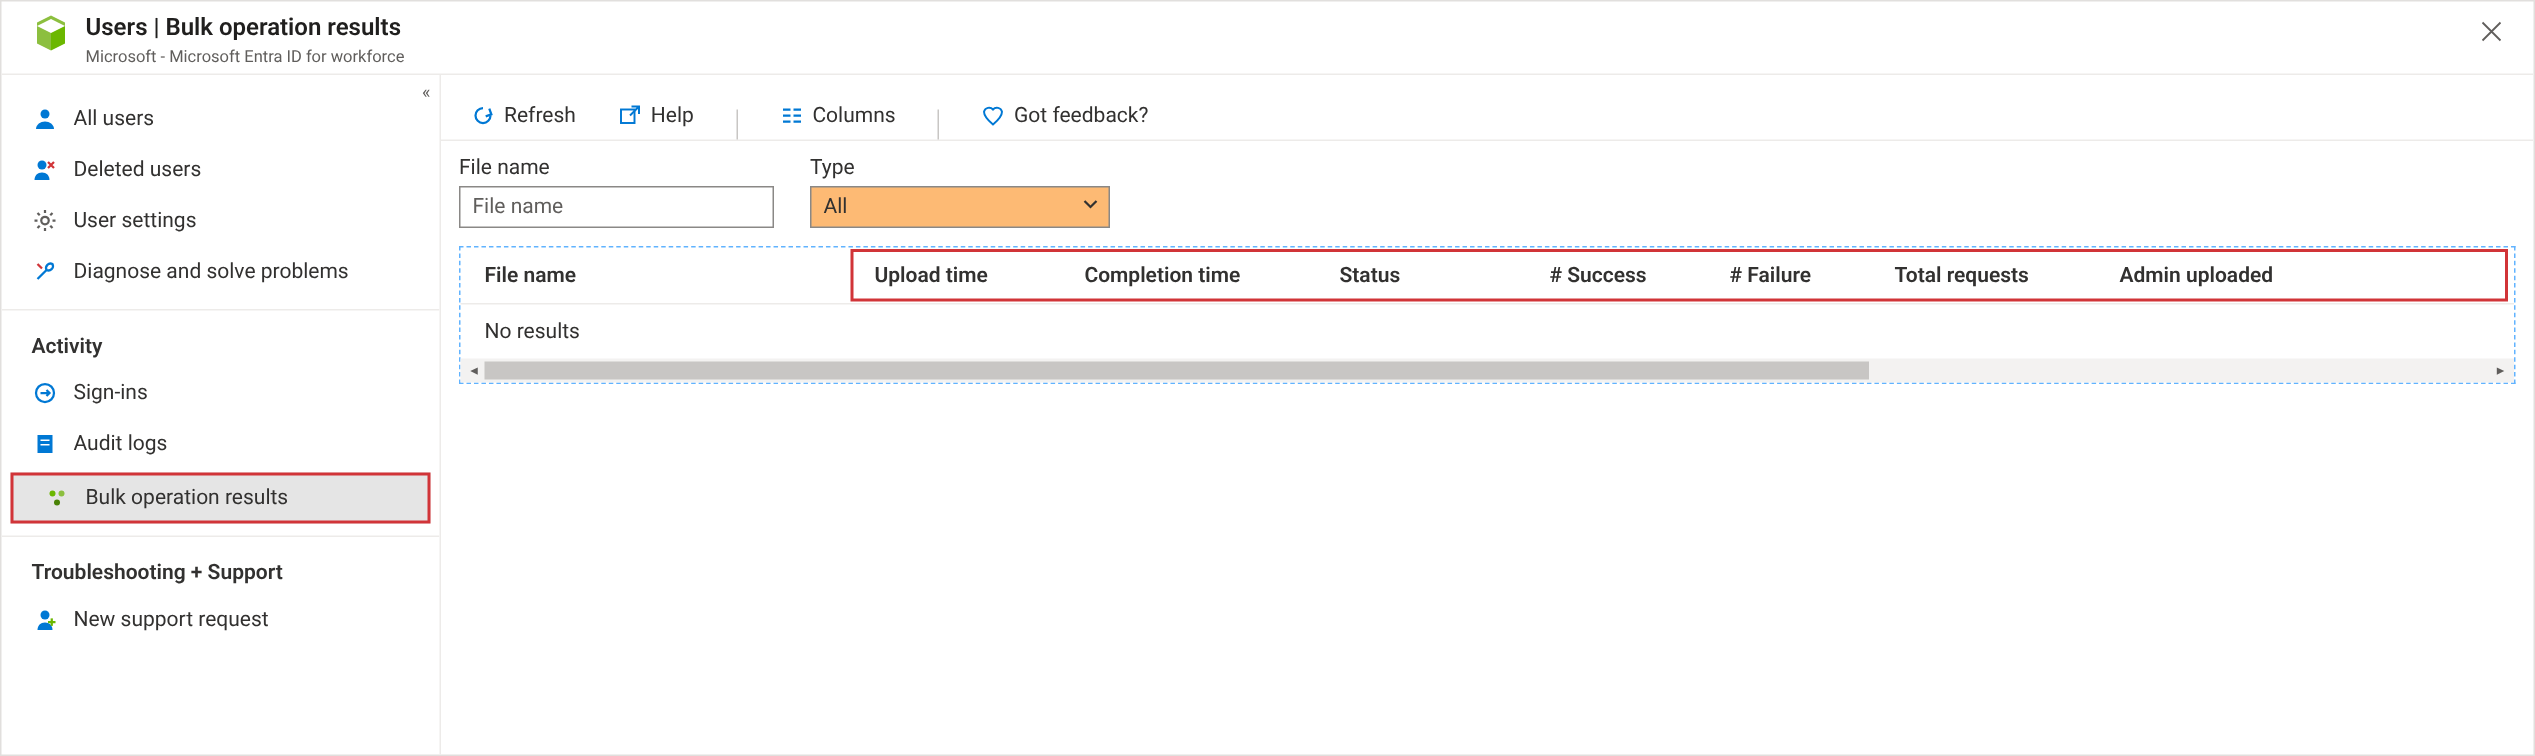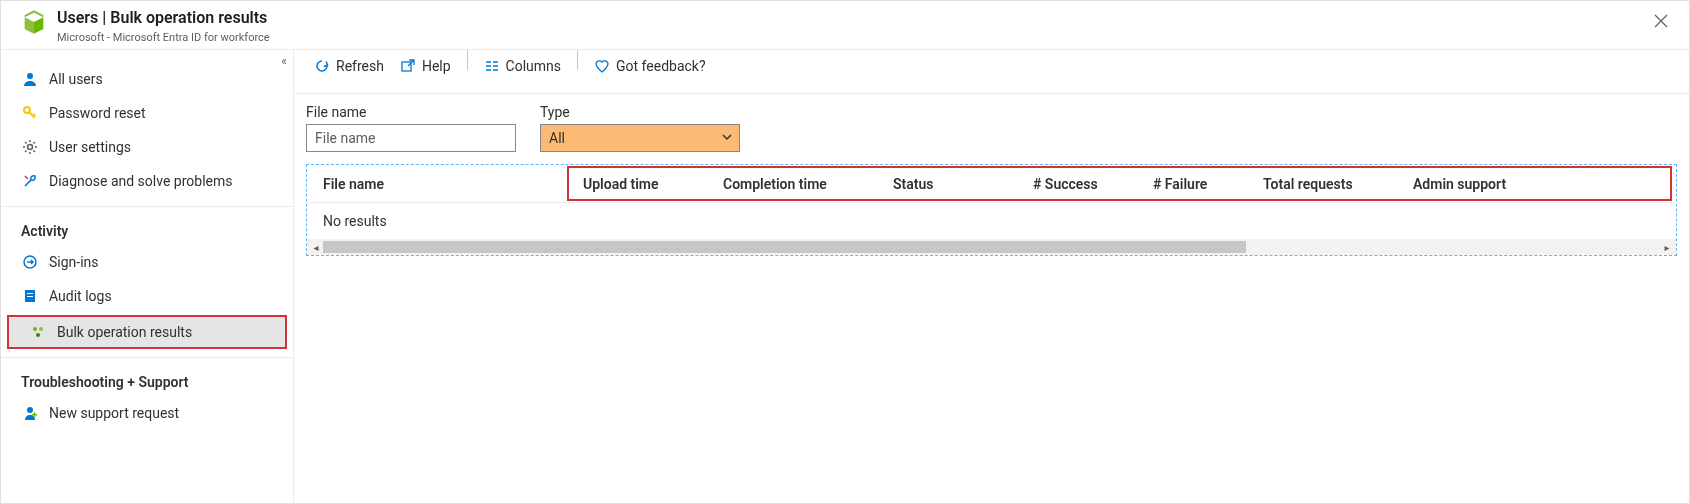--- a/index.html
+++ b/index.html
@@ -96,25 +96,25 @@
   }
   
   .main {
     flex:1;
     display:flex;
     flex-direction:column;
     overflow:hidden;
   }
   .toolbar {
     display:flex;
-    align-items:flex-start;
+    align-items:flex-end;
     height:44px;
     padding:0 12px;
     border-bottom:1px solid #edebe9;
-    gap:0;
+    gap:12px;
   }
   .tb-btn {
     display:flex;
     align-items:center;
     height:32px;
     padding:0 8px;
     cursor:pointer;
     color:#323130;
     font-size:14px;
     border-radius:2px;
@@ -266,25 +266,26 @@
         <svg width="16" height="16" viewBox="0 0 16 16">
             <circle cx="8" cy="5" r="3" fill="#0078d4"></circle>
             <path d="M2 15c0-3 3-5 6-5s6 2 6 5" fill="#0078d4"></path>
           </svg>
       </span>
       <span>All users</span>
     </div>
     <div class="nav-item">
       <span class="nav-icon">
         <svg width="16" height="16" viewBox="0 0 16 16">
-            <circle cx="5" cy="5" r="3" fill="none" stroke="#f2c811" stroke-width="2"></circle>
-            <path d="M7 7l6 6m-2-2l2-2" stroke="#f2c811" stroke-width="2"></path>
-          </svg>
-      </span>
-      <span>Password reset</span>
+            <circle cx="6" cy="5" r="3" fill="#0078d4"></circle>
+            <path d="M1 15c0-3 2-5 5-5s5 2 5 5" fill="#0078d4"></path>
+            <path d="M10 3l4 4M14 3l-4 4" stroke="#d13438" stroke-width="1.5"></path>
+          </svg>
+      </span>
+      <span>Deleted users</span>
     </div>
     <div class="nav-item">
       <span class="nav-icon">
         <svg width="16" height="16" viewBox="0 0 16 16">
             <circle cx="8" cy="8" r="2.5" fill="none" stroke="#605e5c" stroke-width="1.5"></circle>
             <path d="M8 1v2M8 13v2M1 8h2M13 8h2M3 3l1.5 1.5M11.5 11.5L13 13M13 3l-1.5 1.5M4.5 11.5L3 13" stroke="#605e5c" stroke-width="1.5"></path>
           </svg>
       </span>
       <span>User settings</span>
     </div>
@@ -405,21 +406,21 @@
 
     <div class="table-wrap">
       <div class="thead">
         <div class="th file">File name</div>
         <div class="th upload">Upload time</div>
         <div class="th comp">Completion time</div>
         <div class="th status">Status</div>
         <div class="th succ"># Success</div>
         <div class="th fail"># Failure</div>
         <div class="th total">Total requests</div>
-        <div class="th admin">Admin support</div>
+        <div class="th admin">Admin uploaded</div>
         <div class="header-redbox"></div>
       </div>
       <div class="tbody-empty">No results</div>
       <div class="hscroll">
         <div class="arrow">◂</div>
         <div class="track">
           <div class="thumb"></div>
         </div>
         <div class="arrow">▸</div>
       </div>

